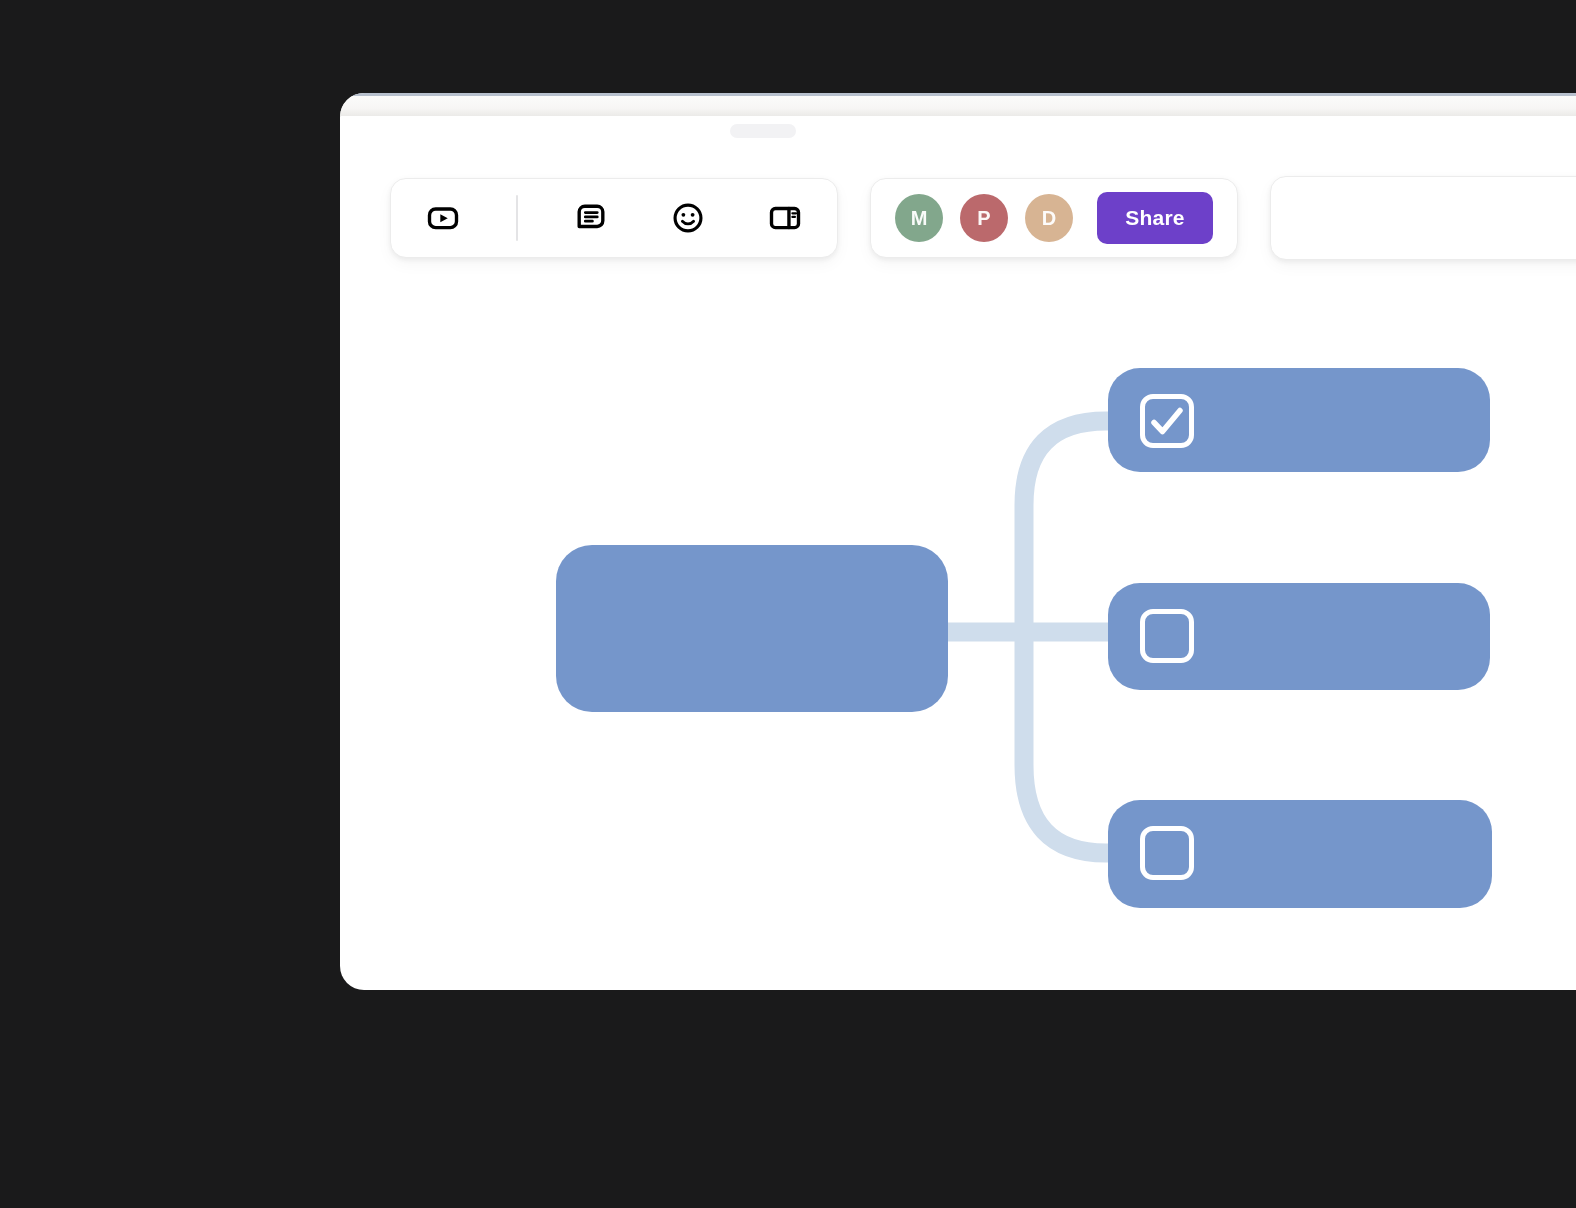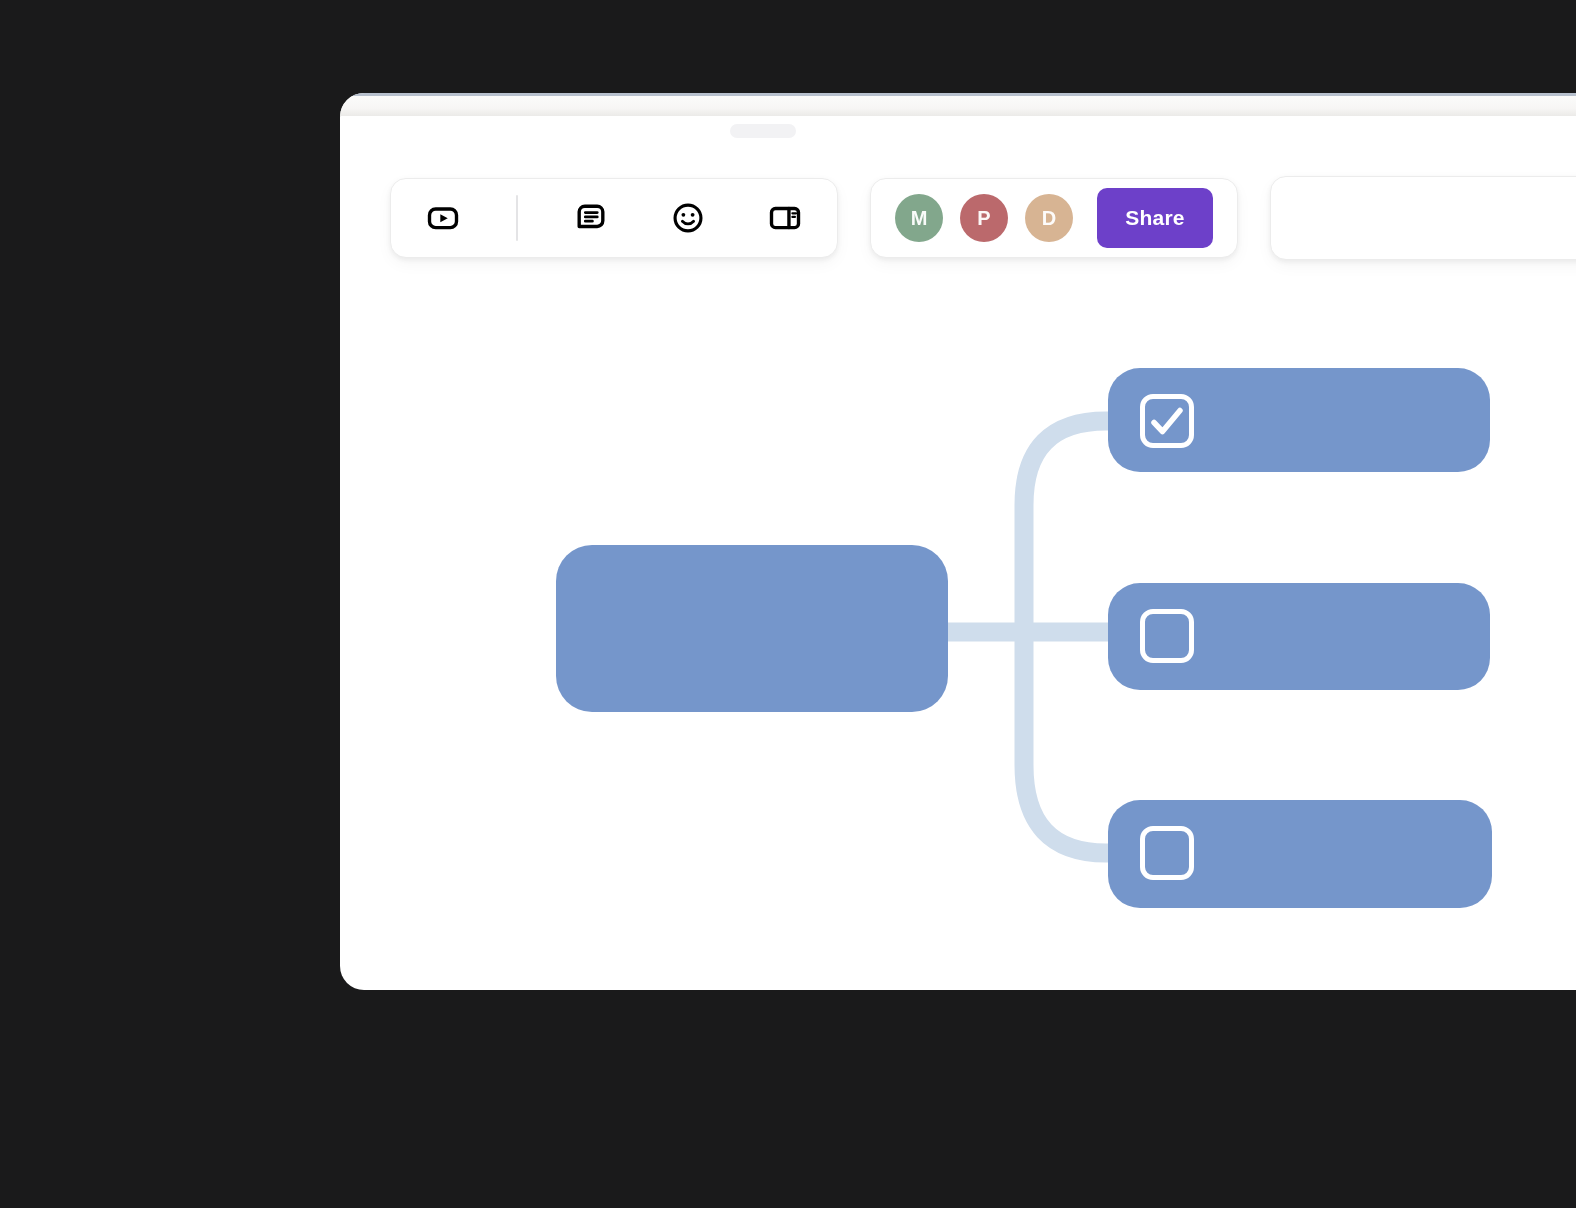--- a/index.html
+++ b/index.html
@@ -64,21 +64,21 @@
     width: 48px; height: 48px;
     border-radius: 50%;
     display: flex; align-items: center; justify-content: center;
     color: rgba(255,255,255,0.95);
     font-size: 20px; font-weight: 700;
     flex: 0 0 auto;
     cursor: pointer;
   }
   .share-btn {
     margin-left: 7px;
-    width: 122px; height: 60px;
+    width: 122px; height: 52px;
     border: none; border-radius: 10px;
     color: #ffffff;
     font-family: "Liberation Sans", sans-serif;
     font-size: 21px; font-weight: 700;
     letter-spacing: 0.2px;
     cursor: pointer;
   }
   .connectors { position: absolute; left: 0; top: 0; pointer-events: none; }
   .mm-node {
     position: absolute;

